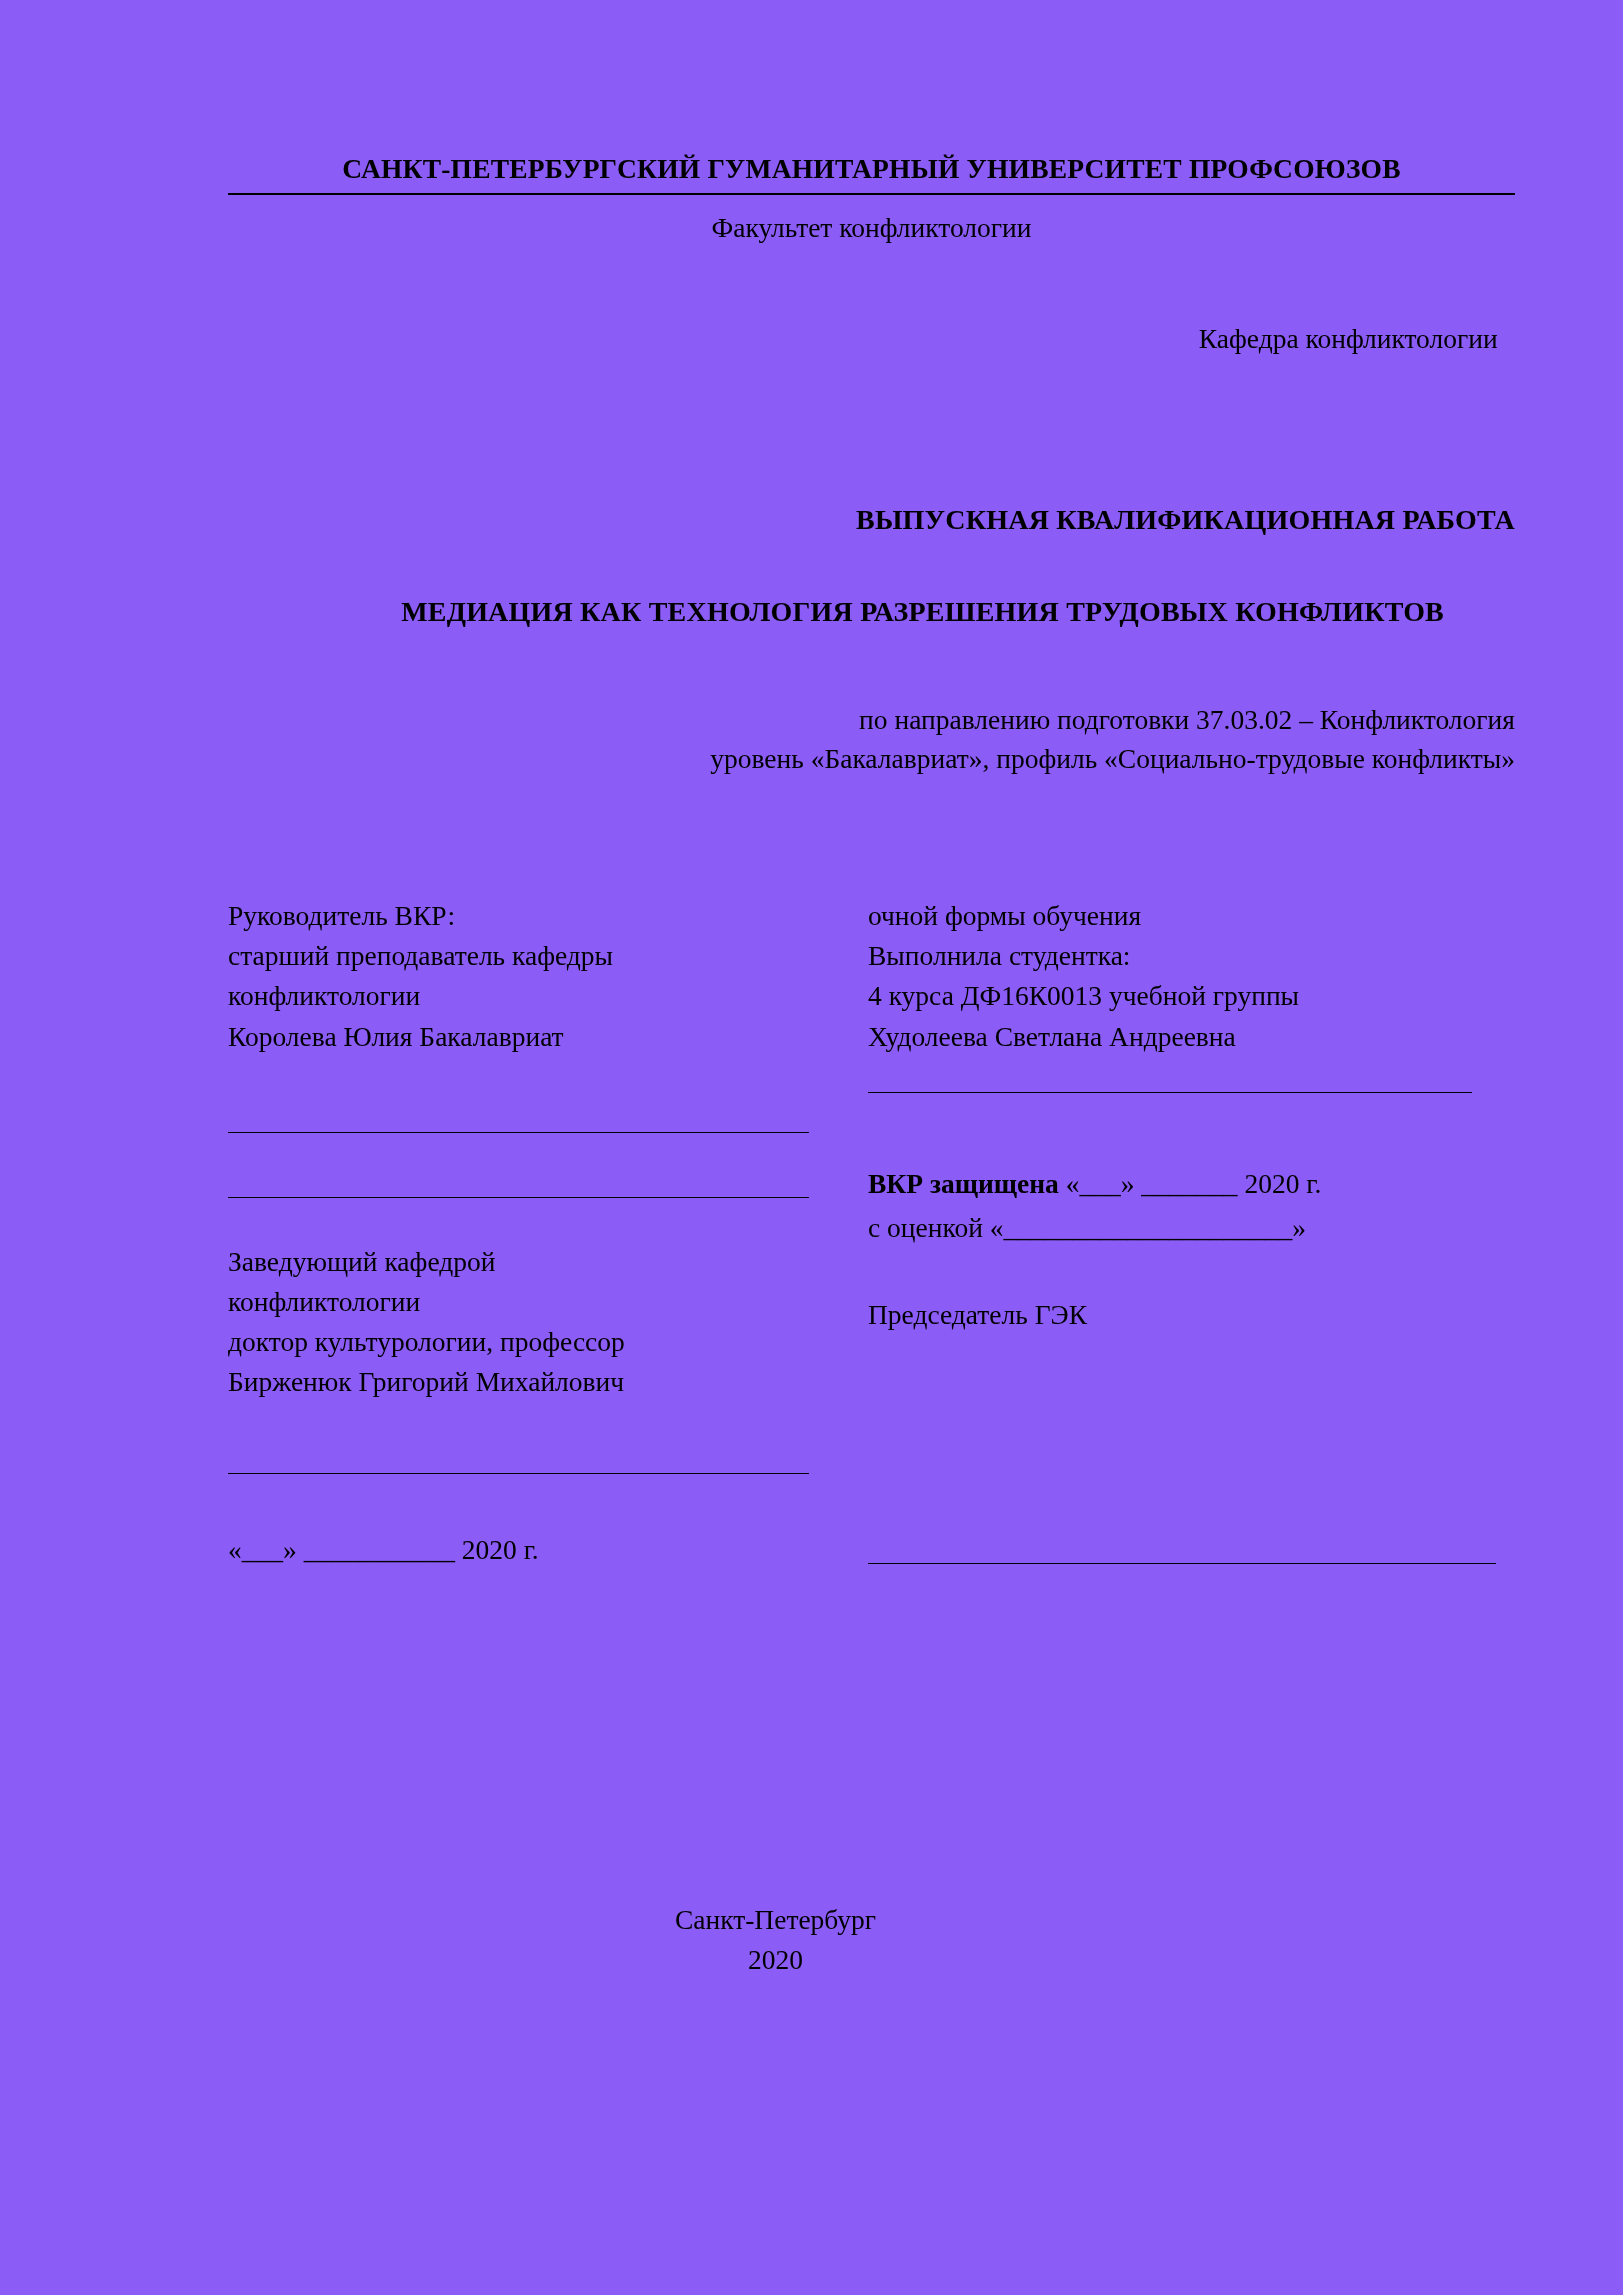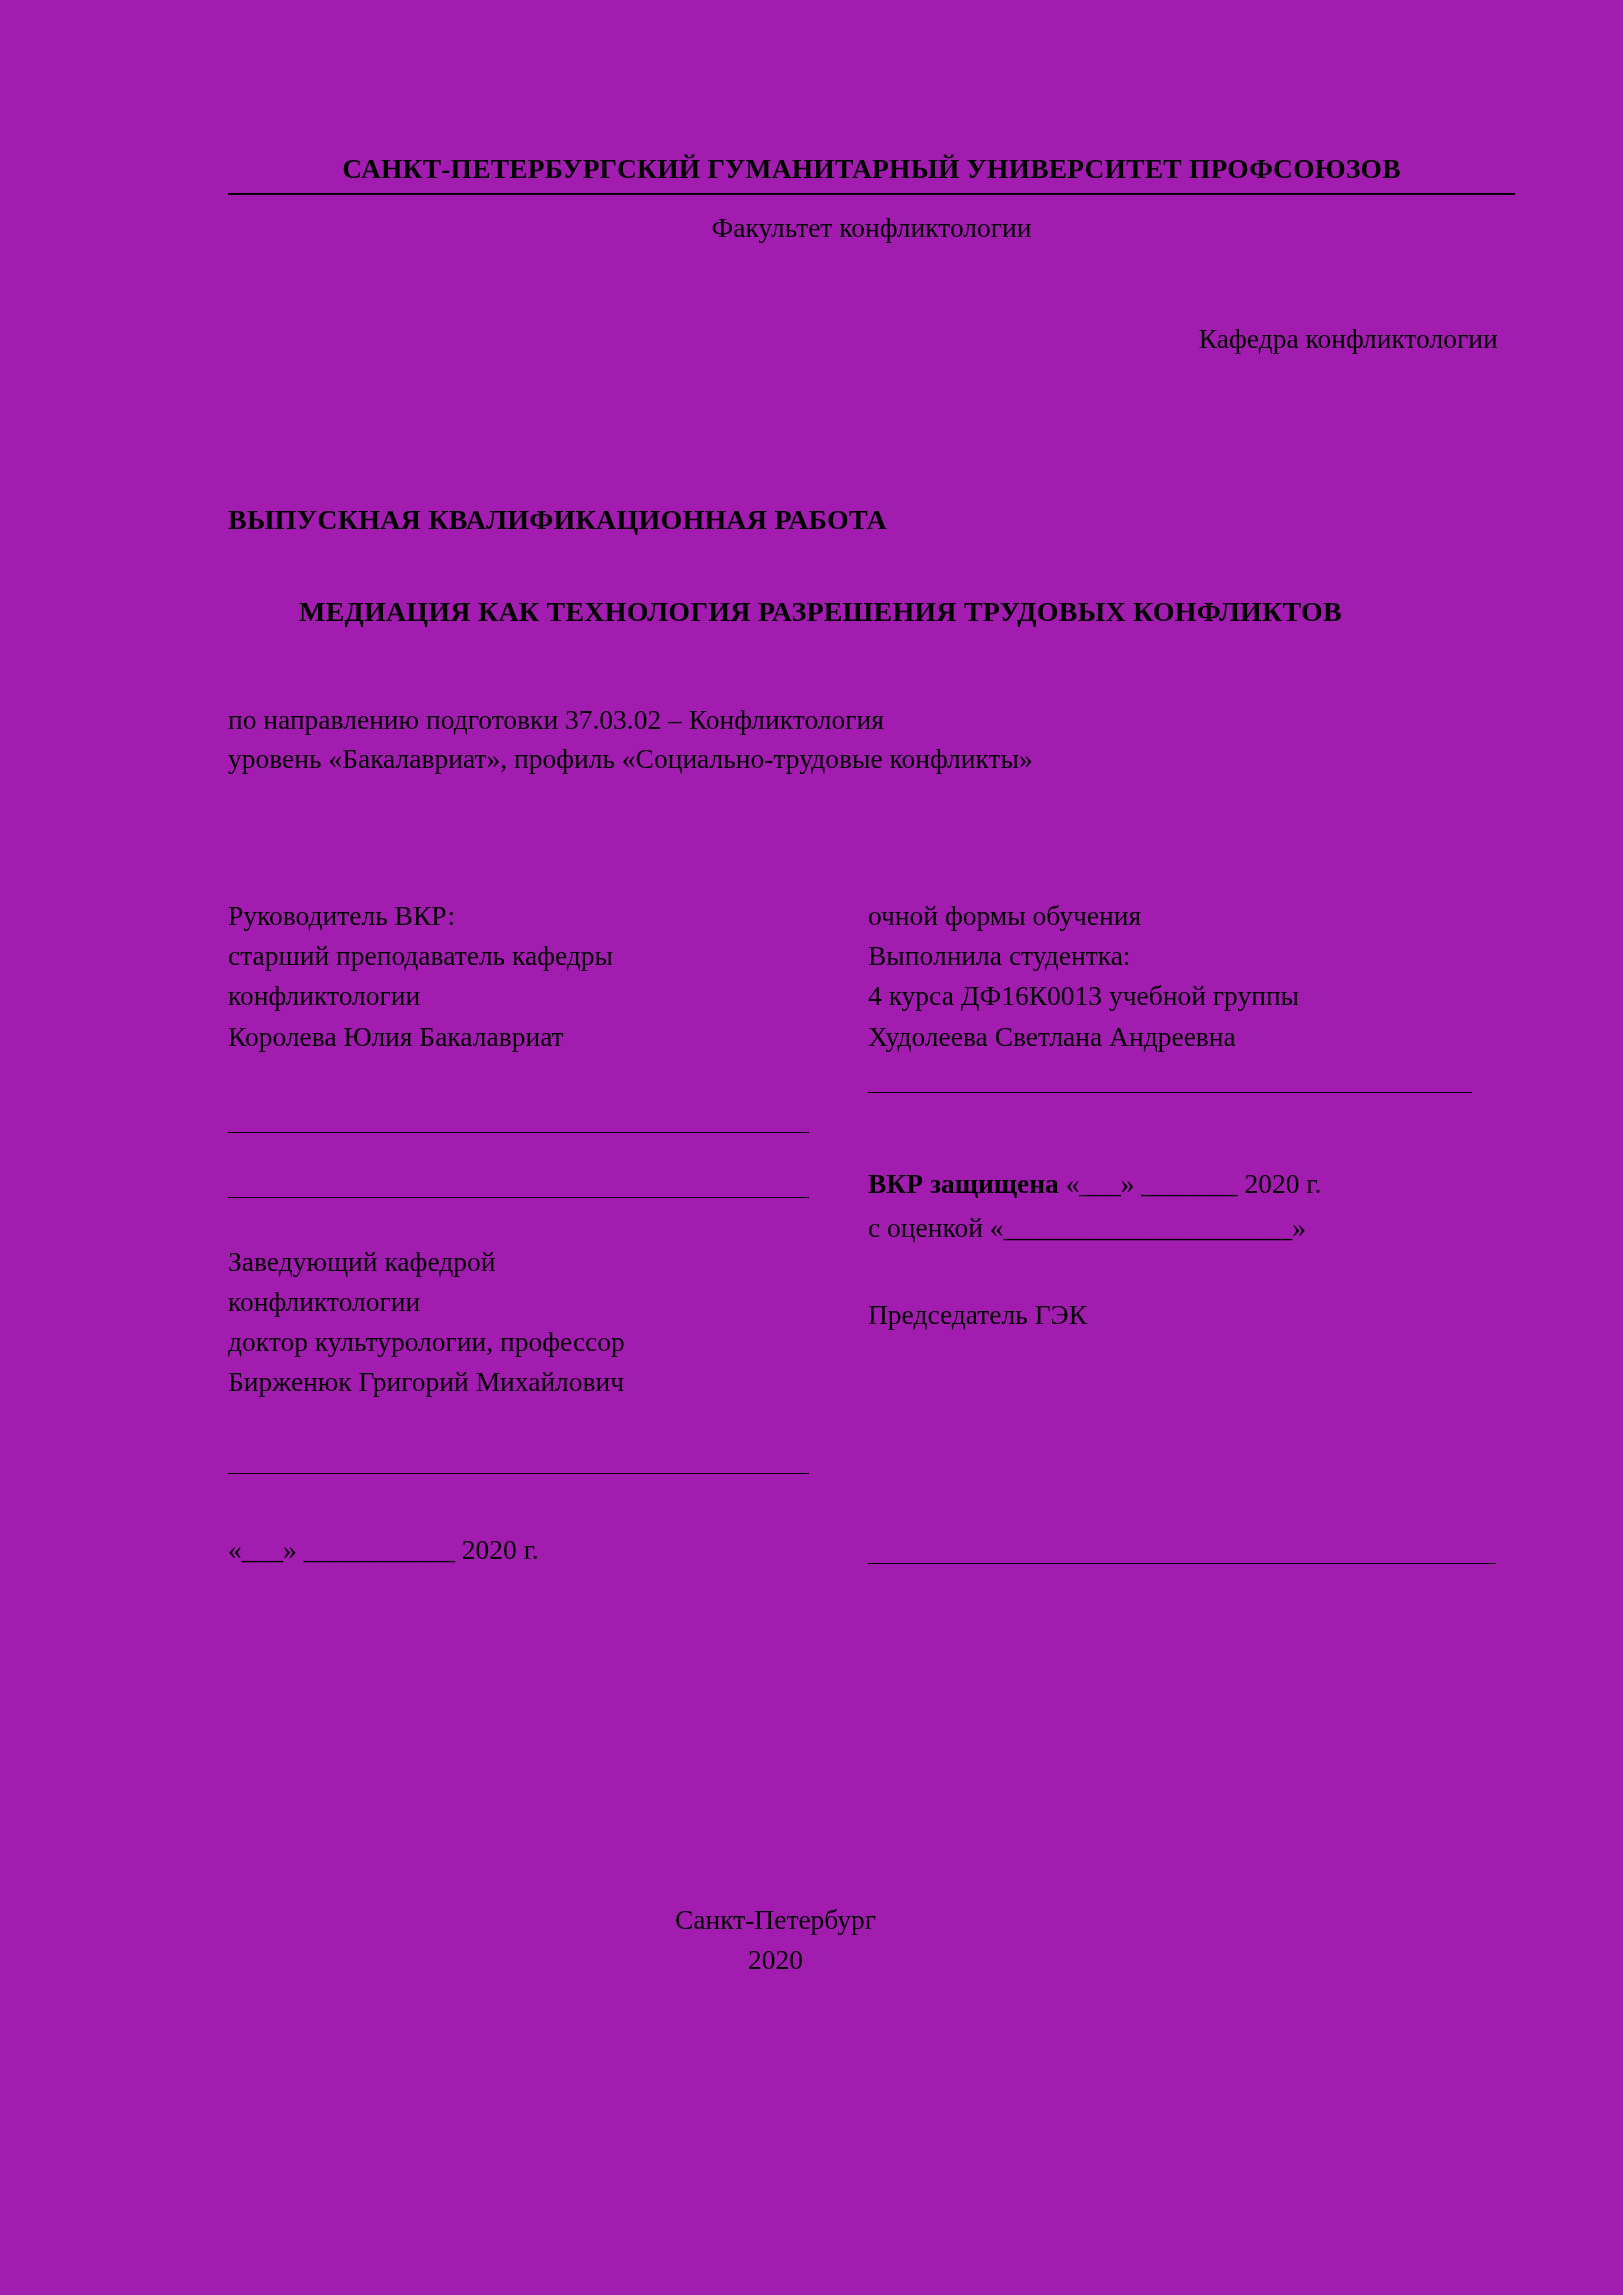--- a/index.html
+++ b/index.html
@@ -15,21 +15,21 @@
     position: relative;
     overflow: hidden;
   }
 
   .page {
     position: absolute;
     top: 0;
     left: 0;
     width: 1623px;
     height: 2295px;
-    background: #a21caf;
+    background: #8b5cf6;
   }
 
   .content {
     position: absolute;
     left: 228px;
     top: 153px;
     width: 1287px;
   }
 
   
@@ -50,21 +50,21 @@
   .chair {
     text-align: right;
     font-size: 27.5px;
     margin-top: 79px;
     padding-right: 17.3px;
   }
 
   
   .title-block {
     margin-top: 149px;
-    text-align: left;
+    text-align: right;
   }
   .doc-type {
     font-weight: bold;
     font-size: 28px;
     letter-spacing: 0.2px;
   }
   .doc-title {
     font-weight: bold;
     font-size: 28px;
     margin-top: 57px;

